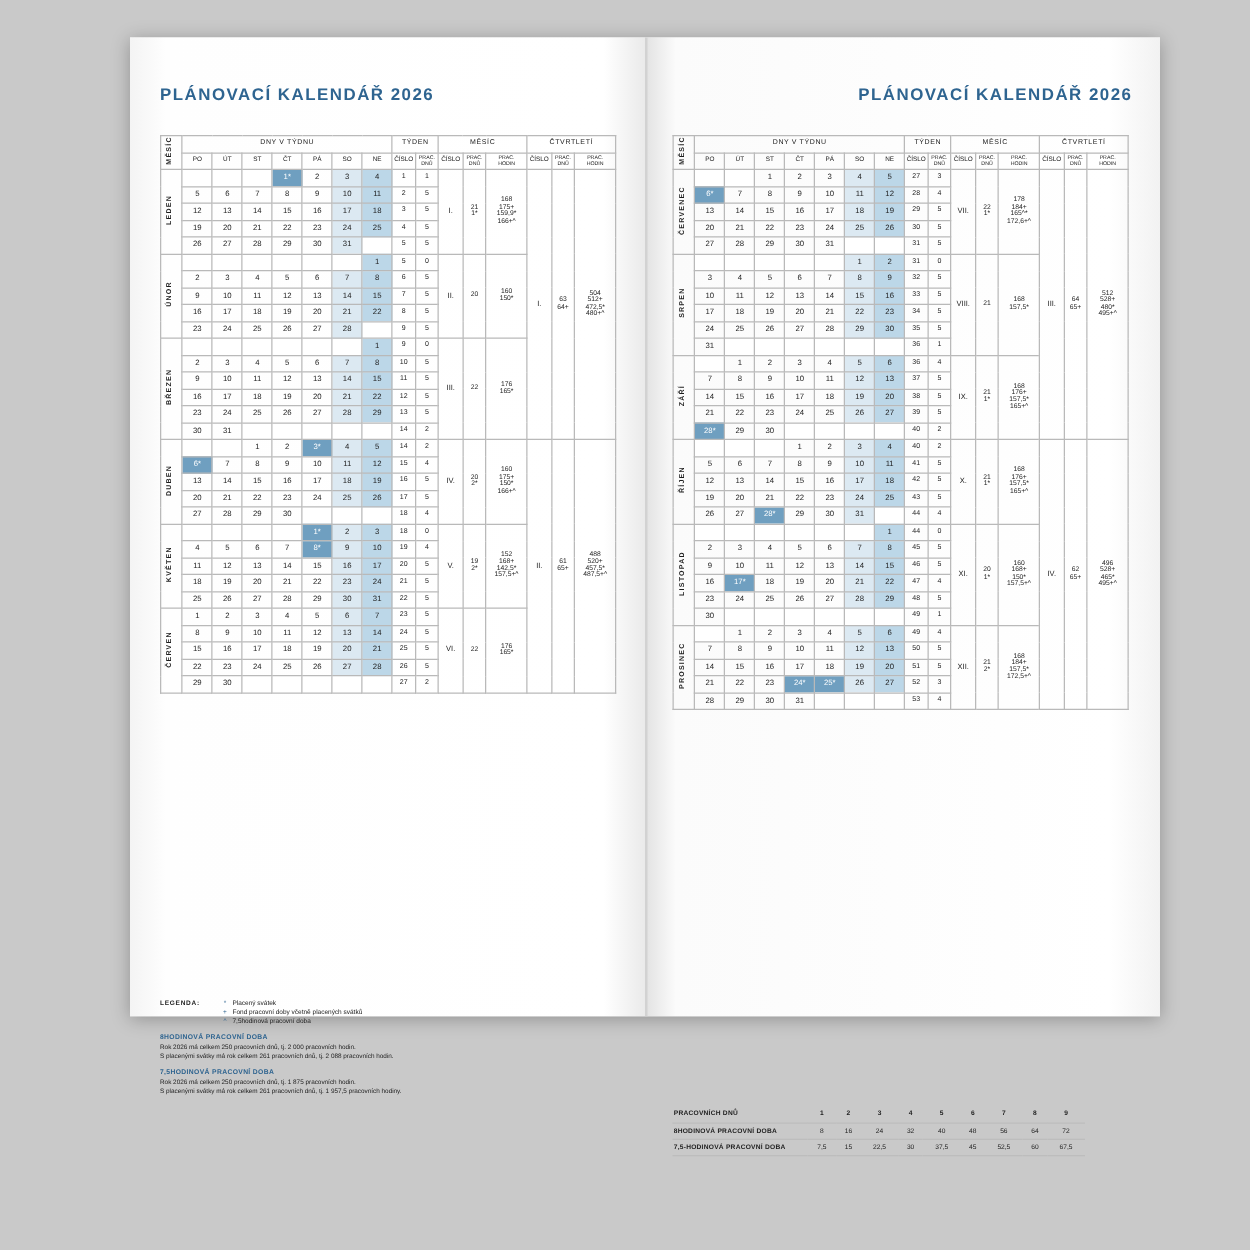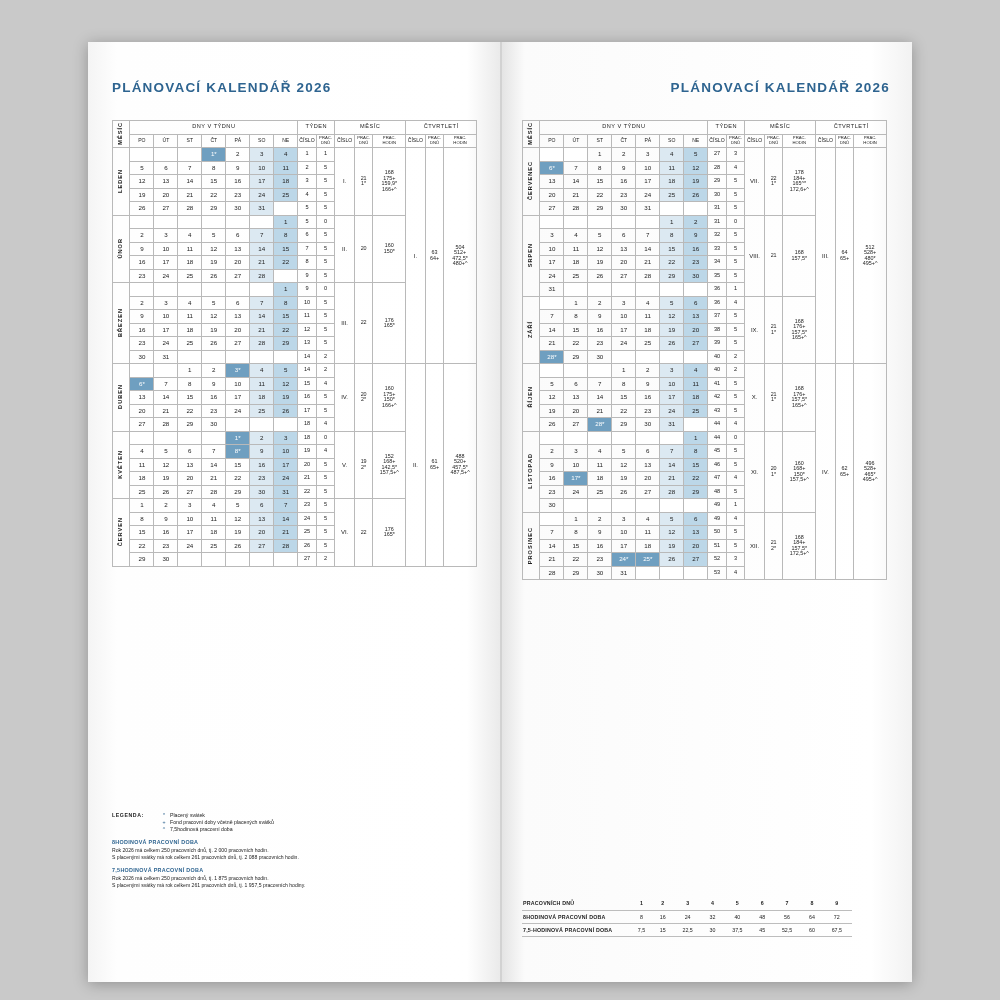--- a/index.html
+++ b/index.html
@@ -4,25 +4,24 @@
 <style>
   * { box-sizing: border-box; }
   html, body { margin:0; padding:0; }
   body {
     width:1000px; height:1000px;
     background:#c9c9c9;
     font-family:"Liberation Sans", sans-serif;
     overflow:hidden;
   }
   .spread {
-    position:absolute; left:88px; top:30px; width:824px; height:940px;
+    position:absolute; left:104px; top:30px; width:824px; height:783px;
     background:#fdfdfd;
     box-shadow:0 2px 14px rgba(0,0,0,0.28);
     display:flex;
-    margin-top:12px;
   }
   .page { position:relative; height:100%; }
   .page-left { width:50%; background:linear-gradient(to right,#f4f4f4 0%, #fefefe 7%, #ffffff 92%, #eaeaea 100%); }
   .page-right { width:50%; background:linear-gradient(to right,#e2e2e2 0%, #fbfbfb 6%, #ffffff 90%, #f2f2f2 100%); }
   .gutter { position:absolute; left:50%; top:0; width:2px; height:100%; background:#d2d2d2; }
 
   h1.title {
     color:#2e6490;
     font-size:13.5px;
     font-weight:bold;

